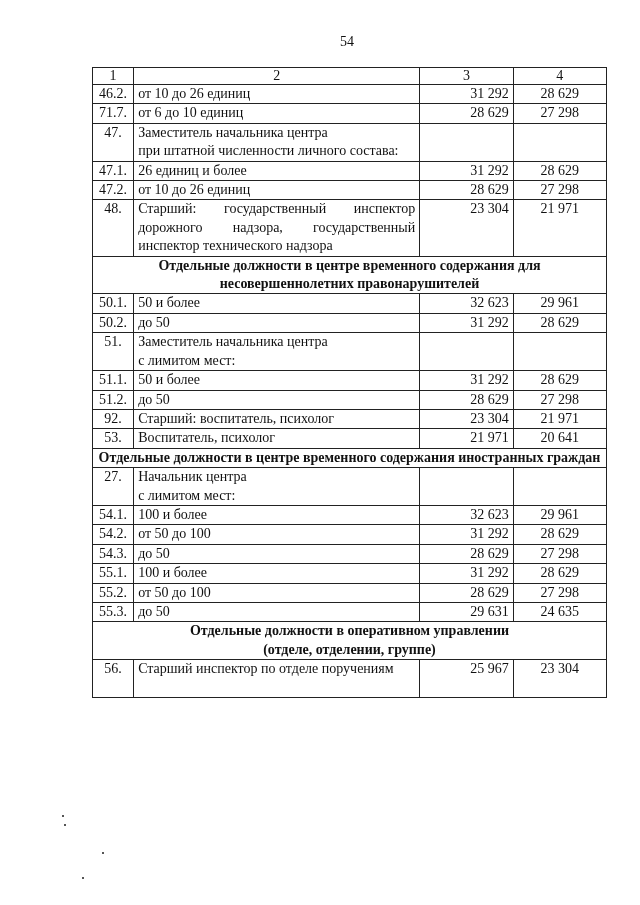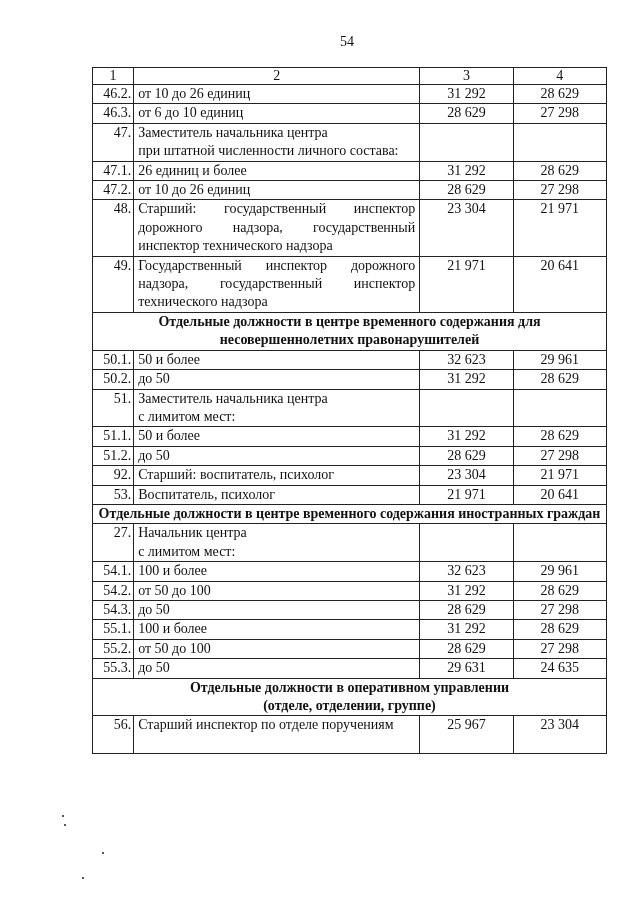--- a/index.html
+++ b/index.html
@@ -1,23 +1,23 @@
 <!DOCTYPE html>
 <html><head>
 <meta charset="utf-8">
 <style>
   html, body { margin:0; padding:0; background:#ffffff; }
   body { width:640px; height:905px; position:relative; overflow:hidden;
          font-family:"Liberation Serif", "DejaVu Serif", serif; color:#111; }
   .page-num { position:absolute; top:34px; left:0; width:640px; text-align:center; font-size:14px;padding-left:27px; }
   table.doc { position:absolute; left:92px; top:67px; width:515px; border-collapse:collapse; font-size:14px; line-height:18.4px; }
   table.doc td { border:1.3px solid #222; padding:0 4px; vertical-align:top; }
-  td.c1 { width:36px; text-align:right; padding:0 2px !important; }
+  td.c1 { width:36px; text-align:center; padding:0 2px !important; }
   td.c2 { width:276px; text-align:justify; }
-  td.c3 { width:84px; text-align:center; }
+  td.c3 { width:84px; text-align:right; }
   td.c4 { width:84px; text-align:center; }
   tr.hdr td { text-align:center; line-height:16px; }
   td.section { text-align:center; font-weight:bold; }
   .just { text-align:justify; text-align-last:left; }
   .mark { position:absolute; width:2px; height:2px; background:#555; }
 </style>
 </head>
 <body>
 
 <div class="page-num">54</div>
@@ -32,21 +32,21 @@
     </tr>
   <tr>
         <td class="c1">46.2.</td>
         <td class="c2">
           <div class="just">от 10 до 26 единиц</div>
         </td>
         <td class="c3">31 292</td>
         <td class="c4">28 629</td>
       </tr>
       <tr>
-        <td class="c1">46.3.</td>
+        <td class="c1">71.7.</td>
         <td class="c2">
           <div class="just">от 6 до 10 единиц</div>
         </td>
         <td class="c3">28 629</td>
         <td class="c4">27 298</td>
       </tr>
       <tr>
         <td class="c1">47.</td>
         <td class="c2">
           <div class="just">Заместитель начальника центра</div>
@@ -71,28 +71,20 @@
         <td class="c3">28 629</td>
         <td class="c4">27 298</td>
       </tr>
       <tr>
         <td class="c1">48.</td>
         <td class="c2">
           <div class="just">Старший: государственный инспектор дорожного надзора, государственный инспектор технического надзора</div>
         </td>
         <td class="c3">23 304</td>
         <td class="c4">21 971</td>
-      </tr>
-      <tr>
-        <td class="c1">49.</td>
-        <td class="c2">
-          <div class="just">Государственный инспектор дорожного надзора, государственный инспектор технического надзора</div>
-        </td>
-        <td class="c3">21 971</td>
-        <td class="c4">20 641</td>
       </tr>
       <tr>
         <td colspan="4" class="section">Отдельные должности в центре временного содержания для несовершеннолетних правонарушителей</td>
       </tr>
       <tr>
         <td class="c1">50.1.</td>
         <td class="c2">
           <div class="just">50 и более</div>
         </td>
         <td class="c3">32 623</td>

